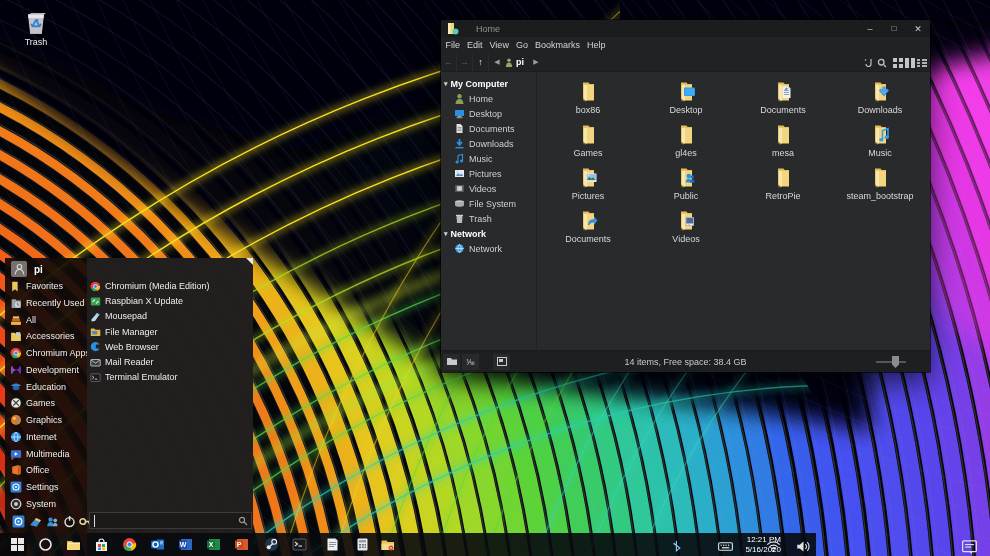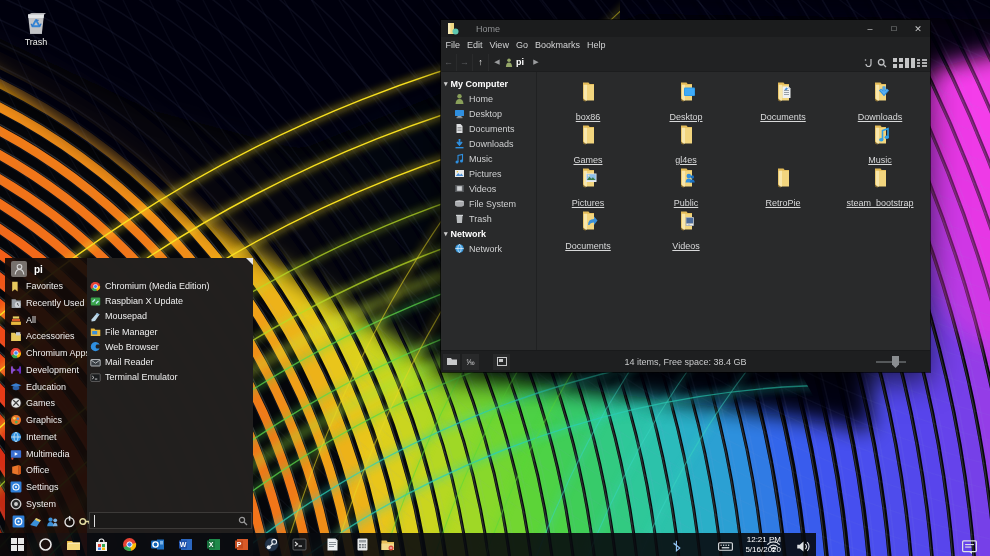--- a/index.html
+++ b/index.html
@@ -22,21 +22,21 @@
 #toolbar { height:19px; background:#212223; display:flex; align-items:center; position:relative; border-bottom:1px solid #1c1d1e; }
 .tbtn { height:17px; display:flex; align-items:center; justify-content:center; color:#b8b9ba; border-right:1px solid #2a2b2c; }
 #winbody { display:flex; height:278px; }
 #sidebar { width:96px; background:#292a2b; border-right:1px solid #202122; padding-top:4px; overflow:hidden; }
 .side-hdr { display:flex; align-items:center; height:15px; color:#fff; font-weight:bold; padding-left:3px; }
 .side-item { display:flex; align-items:center; height:15px; padding-left:13px; color:#cfd0d1; }
 .side-item .ic, .side-hdr .ic { width:11px; height:11px; margin-right:4px; flex:0 0 11px; }
 #files { flex:1; background:#292a2b; position:relative; }
 .fitem { position:absolute; width:90px; text-align:center; color:#d8d9da; }
 .fitem .fi { height:22px; position:relative; }
-.fitem .fl { margin-top:10px; font-size:9px;text-decoration:underline; }
+.fitem .fl { margin-top:3px; font-size:9px; }
 #statusbar { height:22px; background:#1e1f20; border-top:1px solid #191a1b; position:relative; display:flex; align-items:center; }
 .sbtn { width:17px; height:16px; margin-left:2px; background:#28292a; display:flex; align-items:center; justify-content:center; }
 #statusbar .stxt { position:absolute; left:0; right:0; text-align:center; color:#c9cacb; }
 #statusbar .slider { position:absolute; right:24px; top:10px; width:30px; height:2px; background:#55585a; }
 #statusbar .knob { position:absolute; right:31px; top:5px; width:7px; height:12px; background:#8a8d90;
   clip-path:polygon(0 0,100% 0,100% 70%,50% 100%,0 70%); }
 
 #menu { position:absolute; left:5px; top:258px; width:248px; height:275px;
   background:rgba(20,11,9,.92); font-size:9px; color:#eee; }
 #menu .hdr { position:absolute; left:6px; top:3px; display:flex; align-items:center; }
@@ -606,20 +606,31 @@
           <div class="fi">
             <svg width="15" height="22" viewBox="0 0 15 22" style="margin:0 auto;overflow:visible">
               <path d="M2 2.5 h5.5 l1.2 1.5 H13 v16 H2 Z" fill="#e3bb58"></path>
               <path d="M2.8 4.8 H13 V20.5 H2.8 Z" fill="#f2d57e"></path>
               <path d="M2.8 4.8 h3.2 V20.5 H2.8 Z" fill="#f8e7ac"></path>
               <path d="M2 18.5 l2.5 2 V22 l-2.5-2 Z" fill="#8a6d2a"></path>
             </svg>
           </div>
           <div class="fl">gl4es</div>
         </div>
+<div class="fitem" style="left:201px;top:51px">
+          <div class="fi">
+            <svg width="15" height="22" viewBox="0 0 15 22" style="margin:0 auto;overflow:visible">
+              <path d="M2 2.5 h5.5 l1.2 1.5 H13 v16 H2 Z" fill="#e3bb58"></path>
+              <path d="M2.8 4.8 H13 V20.5 H2.8 Z" fill="#f2d57e"></path>
+              <path d="M2.8 4.8 h3.2 V20.5 H2.8 Z" fill="#f8e7ac"></path>
+              <path d="M2 18.5 l2.5 2 V22 l-2.5-2 Z" fill="#8a6d2a"></path>
+            </svg>
+          </div>
+          <div class="fl">mesa</div>
+        </div>
 <div class="fitem" style="left:298px;top:51px">
           <div class="fi">
             <svg width="15" height="22" viewBox="0 0 15 22" style="margin:0 auto;overflow:visible">
               <path d="M2 2.5 h5.5 l1.2 1.5 H13 v16 H2 Z" fill="#e3bb58"></path>
               <path d="M2.8 4.8 H13 V20.5 H2.8 Z" fill="#f2d57e"></path>
               <path d="M2.8 4.8 h3.2 V20.5 H2.8 Z" fill="#f8e7ac"></path>
               <path d="M2 18.5 l2.5 2 V22 l-2.5-2 Z" fill="#8a6d2a"></path>
               <path d="M9.5 16.5 V7.5 l5.5-1.8 V14" stroke="#2fa0e8" stroke-width="1.6" fill="none"></path>
               <ellipse cx="8.3" cy="16.8" rx="2.2" ry="1.7" fill="#2fa0e8"></ellipse>
               <ellipse cx="13.8" cy="14.2" rx="2.2" ry="1.7" fill="#2fa0e8"></ellipse>

